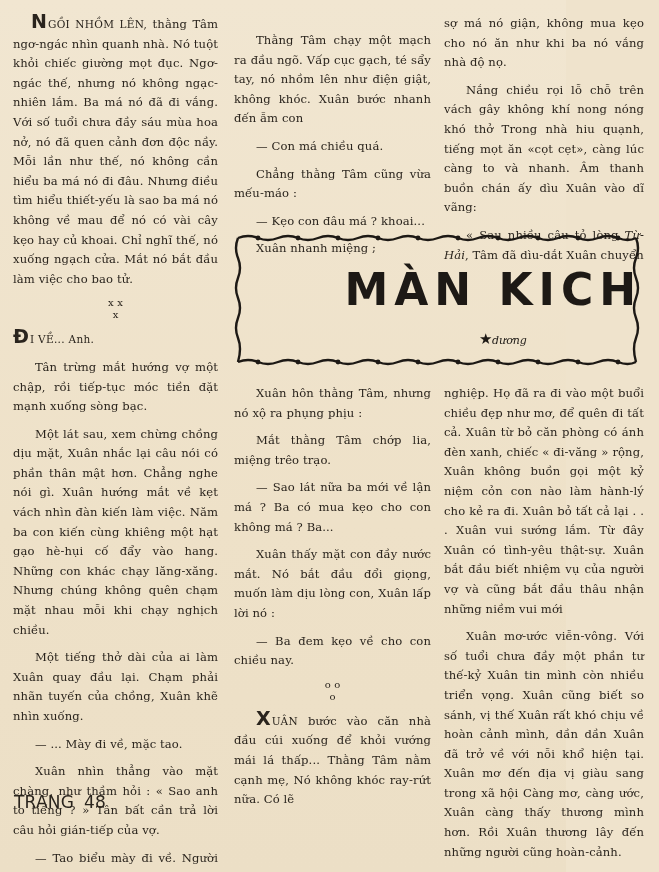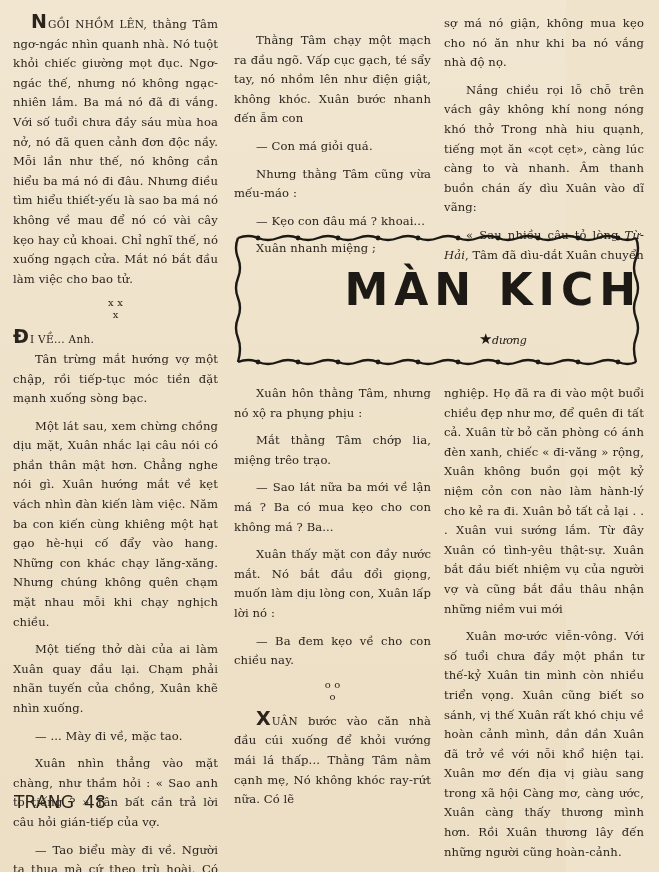--- a/index.html
+++ b/index.html
@@ -60,36 +60,36 @@
 </head>
 <body>
 
 <div class="page">
 
   <div class="col" id="c1">
     <p class="noind" style="text-indent:18px">
       <span class="dropcap">N</span><span class="sc">GỒI NHỒM LÊN,</span><span> thằng Tâm ngơ-ngác nhìn quanh nhà. Nó tuột khỏi chiếc giường mọt đục. Ngơ-ngác thế, nhưng nó không ngạc-nhiên lắm. Ba má nó đã đi vắng. Với số tuổi chưa đầy sáu mùa hoa nở, nó đã quen cảnh đơn độc nầy. Mỗi lần như thế, nó không cần hiểu ba má nó đi đâu. Nhưng điều tìm hiểu thiết-yếu là sao ba má nó không về mau để nó có vài cây kẹo hay củ khoai. Chỉ nghĩ thế, nó xuống ngạch cửa. Mắt nó bắt đầu làm việc cho bao tử.</span>
     </p>
     <p class="sep"><span>x x</span><br><span>x</span></p>
-    <p class="noind" style="margin-bottom:0">
+    <p class="noind" style="margin-bottom:8px">
       <span class="dropcap">Đ</span><span class="sc">I VỀ... Anh.</span>
     </p>
     <p>Tân trừng mắt hướng vợ một chập, rồi tiếp-tục móc tiền đặt mạnh xuống sòng bạc.</p>
     <p>Một lát sau, xem chừng chồng dịu mặt, Xuân nhắc lại câu nói có phần thân mật hơn. Chẳng nghe nói gì. Xuân hướng mắt về kẹt vách nhìn đàn kiến làm việc. Năm ba con kiến cùng khiêng một hạt gạo hè-hụi cố đẩy vào hang. Những con khác chạy lăng-xăng. Nhưng chúng không quên chạm mặt nhau mỗi khi chạy nghịch chiều.</p>
     <p>Một tiếng thở dài của ai làm Xuân quay đầu lại. Chạm phải nhãn tuyến của chồng, Xuân khẽ nhìn xuống.</p>
     <p class="dlg">— ... Mày đi về, mặc tao.</p>
     <p>Xuân nhìn thẳng vào mặt chàng, như thầm hỏi : « Sao anh to tiếng ? » Tân bất cần trả lời câu hỏi gián-tiếp của vợ.</p>
     <p class="dlg">— Tao biểu mày đi về. Người ta thua mà cứ theo trù hoài. Có bản mặt mốc mày ở đây thì.,. làm ăn cất đầu hổng nổi, trời đâu không lên.</p>
 
   </div>
 
   <div class="col" id="c2">
     <p>Thằng Tâm chạy một mạch ra đầu ngõ. Vấp cục gạch, té sẩy tay, nó nhồm lên như điện giật, không khóc. Xuân bước nhanh đến ẵm con</p>
-    <p class="dlg">— Con má giỏi quá.</p>
-    <p>Nhưng thằng Tâm cũng vừa mếu-máo :</p>
+    <p class="dlg">— Con má chiều quá.</p>
+    <p>Chẳng thằng Tâm cũng vừa mếu-máo :</p>
     <p class="dlg">— Kẹo con đâu má ? khoai...</p>
     <p>Xuân nhanh miệng ;</p>
   </div>
 
   <div class="col" id="c3">
     <p class="noind">sợ má nó giận, không mua kẹo cho nó ăn như khi ba nó vắng nhà độ nọ.</p>
     <p>Nắng chiều rọi lỗ chỗ trên vách gây không khí nong nóng khó thở Trong nhà hiu quạnh, tiếng mọt ăn «cọt cẹt», càng lúc càng to và nhanh. Âm thanh buồn chán ấy dìu Xuân vào dĩ vãng:</p>
     <p><span>« Sau nhiều câu tỏ lòng </span><i class="it">Từ-Hải</i><span>, Tâm đã dìu-dắt Xuân chuyển</span></p>
   </div>
 

